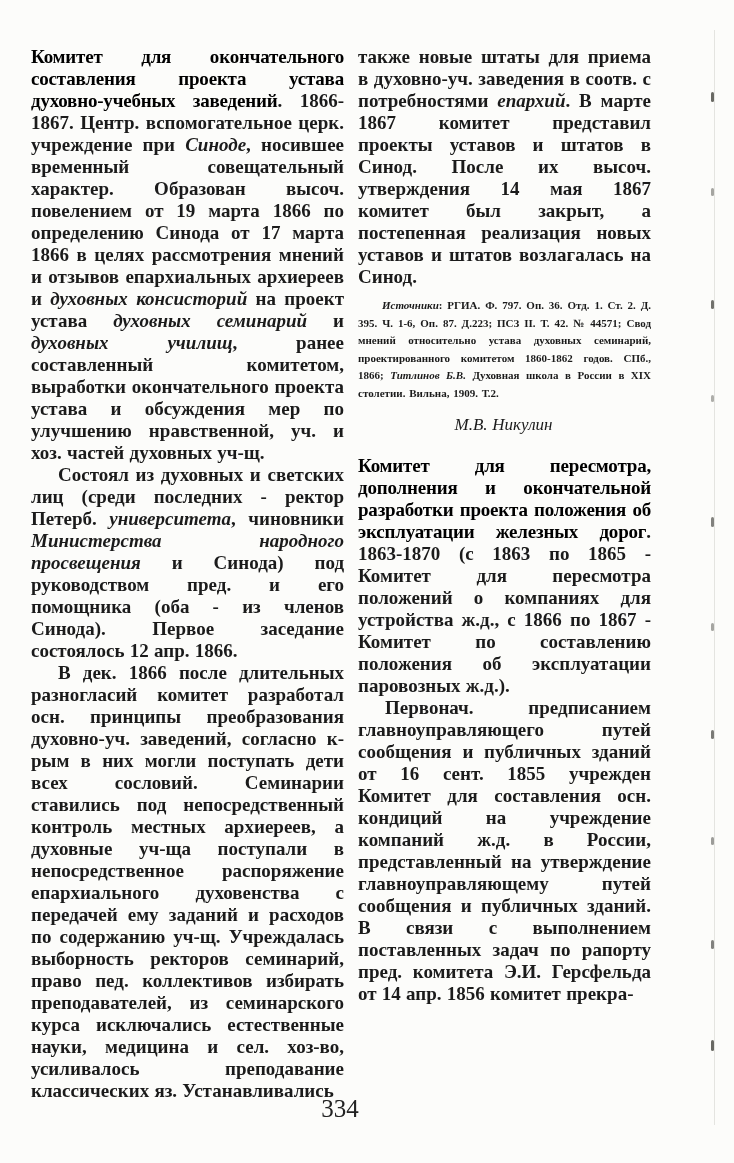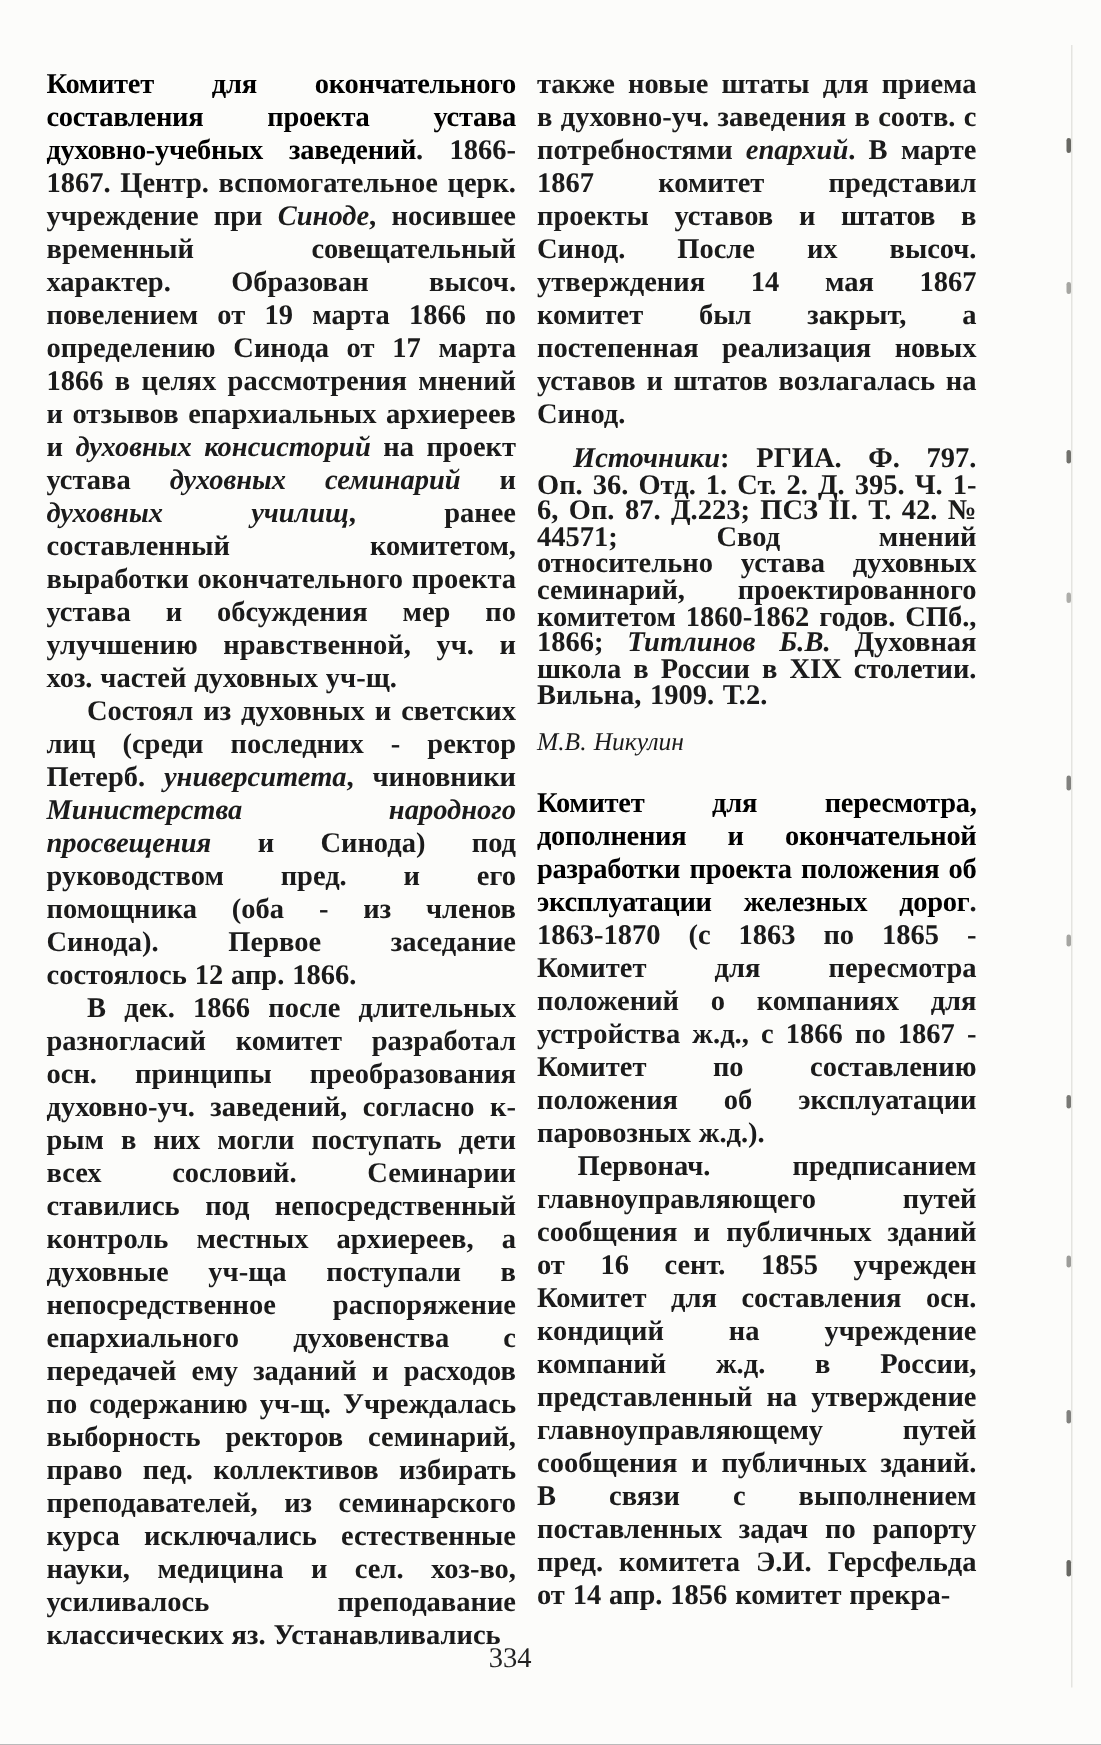--- a/index.html
+++ b/index.html
@@ -22,43 +22,43 @@
   }
   .col-left  { left: 31px;  width: 313px; }
   .col-right { left: 358px; width: 293px; }
   .para { margin: 0; padding: 0; }
   .indent { text-indent: 27px; }
   .no-indent { text-indent: 0; }
   .seg-normal { font-style: normal; font-weight: bold; }
   .seg-italic { font-style: italic; font-weight: bold; }
   .seg-bold   { font-weight: 700; color: #000; letter-spacing: -0.2px; margin-top: 21px; }
   .sources {
-    font-size: 19px;
+    font-size: 11px;
     line-height: 17.6px;
     text-indent: 24px;
     margin-top: 9px;
     word-spacing: 1px;
   }
   .signature {
     font-style: italic;
-    text-align: left;
+    text-align: center;
     font-size: 17px;
     line-height: 20px;
     margin-top: 12px;
     padding-right: 2px;
   }
   .entry-gap-1 { margin-top: 17px; }
   .entry-gap-2 { margin-top: 20px; }
   .page-number {
     position: absolute;
     top: 1095px;
     left: 0;
     width: 680px;
     text-align: center;
-    font-size: 19px;
+    font-size: 25px;
     color: #222;
   }
   .scan-line {
     position: absolute;
     left: 714px;
     top: 30px;
     width: 1px;
     height: 1095px;
     background: #e4e4e0;
   }

